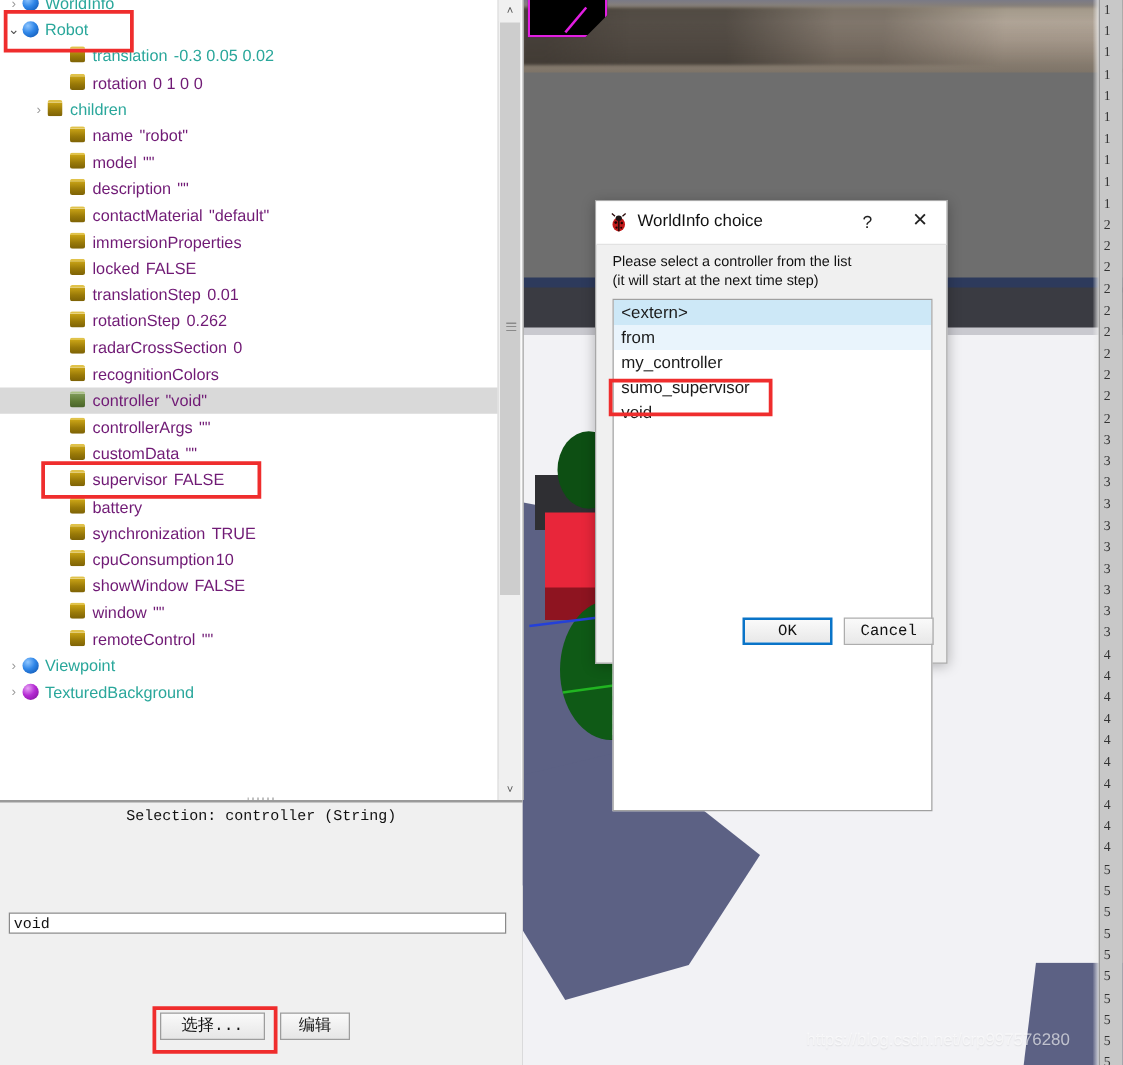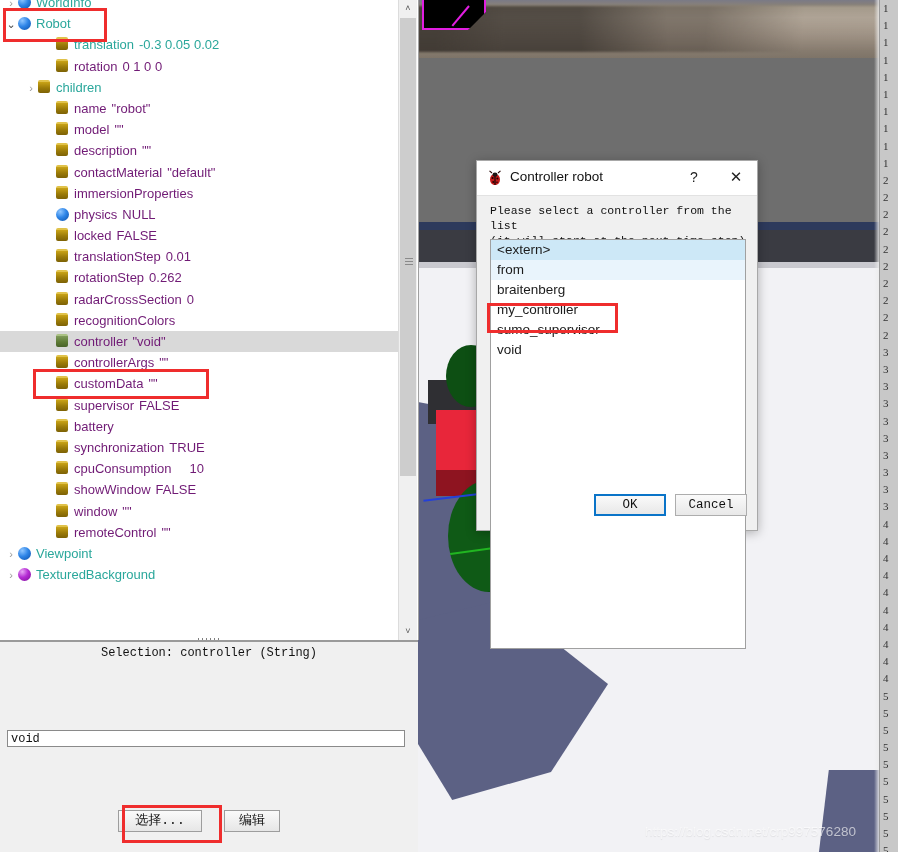--- a/index.html
+++ b/index.html
@@ -204,21 +204,21 @@
   }
   .btn-row{position:absolute;left:0;top:168px;width:418px;}
   .gbtn{
     position:absolute;height:22px;
     background:linear-gradient(180deg,#fafafa,#e6e6e6);
     border:1px solid #9d9d9d;
     font-family:"Liberation Mono","Liberation Sans",monospace;
     font-size:13px;color:#111;text-align:center;line-height:20px;
     box-sizing:border-box;cursor:default;
   }
-  .gbtn.select{left:118px;width:84px;}
+  .gbtn.select{left:128px;width:84px;}
   .gbtn.edit{left:224px;width:56px;}
   .hl-box{
     position:absolute;border:3px solid #ef2d2d;pointer-events:none;
   }
 
   
   .dialog{
     position:absolute;left:476px;top:160px;width:280px;height:369px;
     background:#f0f0f0;border:1px solid #a8a8a8;
     box-shadow:0 2px 10px rgba(0,0,0,.28);
@@ -235,21 +235,21 @@
   .dlg-help{
     position:absolute;right:53px;top:6px;width:20px;height:20px;
     text-align:center;line-height:20px;font-size:14px;color:#222;cursor:default;
   }
   .dlg-close{
     position:absolute;right:10px;top:6px;width:22px;height:20px;
     text-align:center;line-height:20px;font-size:15px;color:#222;cursor:default;
   }
   .dlg-prompt{
     position:absolute;left:13px;top:42px;width:256px;
-    font-family:Liberation Mono, monospace;font-size:11.5px;color:#111;
+    font-family:Liberation Sans, sans-serif;font-size:11.5px;color:#111;
     line-height:15px;
   }
   .dlg-list{
     position:absolute;left:13px;top:78px;width:254px;height:408px;
     height:408px;
     background:#fff;border:1px solid #a0a0a0;overflow:hidden;
   }
   .dlg-list{height:408px;}
   .lrow{
     height:20px;line-height:20px;padding-left:6px;font-size:13.5px;color:#1b1b1b;
@@ -382,33 +382,32 @@
         <div class="trow"><span class="ind0"><span class="arrow">›</span><span class="sph" style="margin-left: 0px;"></span><span class="nm-node">WorldInfo</span><span class="val" style="margin-left: 5px;"></span></span></div>
         <div class="trow"><span class="ind0"><span class="arrow open">⌄</span><span class="sph" style="margin-left: 0px;"></span><span class="nm-node">Robot</span><span class="val" style="margin-left: 5px;"></span></span></div>
         <div class="trow"><span class="ind1"><span class="arrow" style="margin-left: 18px;"></span><span class="box" style="margin-left: 0px;"></span><span class="nm-field-hl">translation</span><span class="val-hl" style="margin-left: 5px;">-0.3 0.05 0.02</span></span></div>
         <div class="trow"><span class="ind1"><span class="arrow" style="margin-left: 18px;"></span><span class="box" style="margin-left: 0px;"></span><span class="nm-field">rotation</span><span class="val" style="margin-left: 5px;">0 1 0 0</span></span></div>
         <div class="trow"><span class="ind1"><span class="arrow">›</span><span class="box" style="margin-left: 0px;"></span><span class="nm-field-hl">children</span><span class="val-hl" style="margin-left: 5px;"></span></span></div>
         <div class="trow"><span class="ind1"><span class="arrow" style="margin-left: 18px;"></span><span class="box" style="margin-left: 0px;"></span><span class="nm-field">name</span><span class="val" style="margin-left: 5px;">"robot"</span></span></div>
         <div class="trow"><span class="ind1"><span class="arrow" style="margin-left: 18px;"></span><span class="box" style="margin-left: 0px;"></span><span class="nm-field">model</span><span class="val" style="margin-left: 5px;">""</span></span></div>
         <div class="trow"><span class="ind1"><span class="arrow" style="margin-left: 18px;"></span><span class="box" style="margin-left: 0px;"></span><span class="nm-field">description</span><span class="val" style="margin-left: 5px;">""</span></span></div>
         <div class="trow"><span class="ind1"><span class="arrow" style="margin-left: 18px;"></span><span class="box" style="margin-left: 0px;"></span><span class="nm-field">contactMaterial</span><span class="val" style="margin-left: 5px;">"default"</span></span></div>
         <div class="trow"><span class="ind1"><span class="arrow" style="margin-left: 18px;"></span><span class="box" style="margin-left: 0px;"></span><span class="nm-field">immersionProperties</span><span class="val" style="margin-left: 5px;"></span></span></div>
-        <div class="trow"><span class="ind1"><span class="arrow" style="margin-left: 18px;"></span><span class="sph" style="margin-left: 0px;"></span><span class="nm-field">physics</span><span class="val" style="margin-left: 5px;">NULL</span></span></div>
         <div class="trow"><span class="ind1"><span class="arrow" style="margin-left: 18px;"></span><span class="box" style="margin-left: 0px;"></span><span class="nm-field">locked</span><span class="val" style="margin-left: 5px;">FALSE</span></span></div>
         <div class="trow"><span class="ind1"><span class="arrow" style="margin-left: 18px;"></span><span class="box" style="margin-left: 0px;"></span><span class="nm-field">translationStep</span><span class="val" style="margin-left: 5px;">0.01</span></span></div>
         <div class="trow"><span class="ind1"><span class="arrow" style="margin-left: 18px;"></span><span class="box" style="margin-left: 0px;"></span><span class="nm-field">rotationStep</span><span class="val" style="margin-left: 5px;">0.262</span></span></div>
         <div class="trow"><span class="ind1"><span class="arrow" style="margin-left: 18px;"></span><span class="box" style="margin-left: 0px;"></span><span class="nm-field">radarCrossSection</span><span class="val" style="margin-left: 5px;">0</span></span></div>
         <div class="trow"><span class="ind1"><span class="arrow" style="margin-left: 18px;"></span><span class="box" style="margin-left: 0px;"></span><span class="nm-field">recognitionColors</span><span class="val" style="margin-left: 5px;"></span></span></div>
         <div class="trow sel"><span class="ind1"><span class="arrow" style="margin-left: 18px;"></span><span class="box green" style="margin-left: 0px;"></span><span class="nm-field">controller</span><span class="val" style="margin-left: 5px;">"void"</span></span></div>
         <div class="trow"><span class="ind1"><span class="arrow" style="margin-left: 18px;"></span><span class="box" style="margin-left: 0px;"></span><span class="nm-field">controllerArgs</span><span class="val" style="margin-left: 5px;">""</span></span></div>
         <div class="trow"><span class="ind1"><span class="arrow" style="margin-left: 18px;"></span><span class="box" style="margin-left: 0px;"></span><span class="nm-field">customData</span><span class="val" style="margin-left: 5px;">""</span></span></div>
         <div class="trow"><span class="ind1"><span class="arrow" style="margin-left: 18px;"></span><span class="box" style="margin-left: 0px;"></span><span class="nm-field">supervisor</span><span class="val" style="margin-left: 5px;">FALSE</span></span></div>
         <div class="trow"><span class="ind1"><span class="arrow" style="margin-left: 18px;"></span><span class="box" style="margin-left: 0px;"></span><span class="nm-field">battery</span><span class="val" style="margin-left: 5px;"></span></span></div>
         <div class="trow"><span class="ind1"><span class="arrow" style="margin-left: 18px;"></span><span class="box" style="margin-left: 0px;"></span><span class="nm-field">synchronization</span><span class="val" style="margin-left: 5px;">TRUE</span></span></div>
-        <div class="trow"><span class="ind1"><span class="arrow" style="margin-left: 18px;"></span><span class="box" style="margin-left: 0px;"></span><span class="nm-field">cpuConsumption</span><span class="val" style="margin-left: 18px;">10</span></span></div>
+        <div class="trow"><span class="ind1"><span class="arrow" style="margin-left: 18px;"></span><span class="box" style="margin-left: 0px;"></span><span class="nm-field">cpuConsumption</span><span class="val" style="margin-left: 1px;">10</span></span></div>
         <div class="trow"><span class="ind1"><span class="arrow" style="margin-left: 18px;"></span><span class="box" style="margin-left: 0px;"></span><span class="nm-field">showWindow</span><span class="val" style="margin-left: 5px;">FALSE</span></span></div>
         <div class="trow"><span class="ind1"><span class="arrow" style="margin-left: 18px;"></span><span class="box" style="margin-left: 0px;"></span><span class="nm-field">window</span><span class="val" style="margin-left: 5px;">""</span></span></div>
         <div class="trow"><span class="ind1"><span class="arrow" style="margin-left: 18px;"></span><span class="box" style="margin-left: 0px;"></span><span class="nm-field">remoteControl</span><span class="val" style="margin-left: 5px;">""</span></span></div>
         <div class="trow"><span class="ind0"><span class="arrow">›</span><span class="sph" style="margin-left: 0px;"></span><span class="nm-node">Viewpoint</span><span class="val" style="margin-left: 5px;"></span></span></div>
         <div class="trow"><span class="ind0"><span class="arrow">›</span><span class="sph magenta" style="margin-left: 0px;"></span><span class="nm-node">TexturedBackground</span><span class="val" style="margin-left: 5px;"></span></span></div>
       </div>
   </div>
 
   <div class="tscroll">
     <div class="sb-arrow up">˄</div>
@@ -439,32 +438,31 @@
           <ellipse cx="8" cy="9.5" rx="5" ry="5.6" fill="#c21a1a"></ellipse>
           <path d="M8 4 L8 15" stroke="#2b0b0b" stroke-width="1.4"></path>
           <ellipse cx="8" cy="4.6" rx="2.5" ry="2.2" fill="#1e1414"></ellipse>
           <circle cx="5.6" cy="8" r="1.1" fill="#200"></circle>
           <circle cx="10.4" cy="8.4" r="1" fill="#200"></circle>
           <circle cx="6.2" cy="12" r="0.9" fill="#200"></circle>
           <circle cx="10" cy="12.2" r="0.8" fill="#200"></circle>
           <path d="M5 3 L2.5 0.8 M11 3 L13.5 0.8" stroke="#2b0b0b" stroke-width="1.1" fill="none"></path>
         </svg>
       </span>
-      <span class="dlg-title-text">Controller robot</span>
+      <span class="dlg-title-text">WorldInfo choice</span>
       <span class="dlg-help">?</span>
       <span class="dlg-close">✕</span>
     </div>
     <div class="dlg-prompt">
       <div>Please select a controller from the list</div>
       <div>(it will start at the next time step)</div>
     </div>
     <div class="dlg-list" id="dlg-list">
         <div class="lrow sel">&lt;extern&gt;</div>
         <div class="lrow alt">from</div>
-        <div class="lrow">braitenberg</div>
         <div class="lrow">my_controller</div>
         <div class="lrow">sumo_supervisor</div>
         <div class="lrow">void</div>
       </div>
     <div class="dlg-buttons">
       <div class="dbtn ok">OK</div>
       <div class="dbtn cancel">Cancel</div>
     </div>
     <div class="hl-box" style="left:10px;top:142px;width:125px;height:24px;"></div>
   </div>

